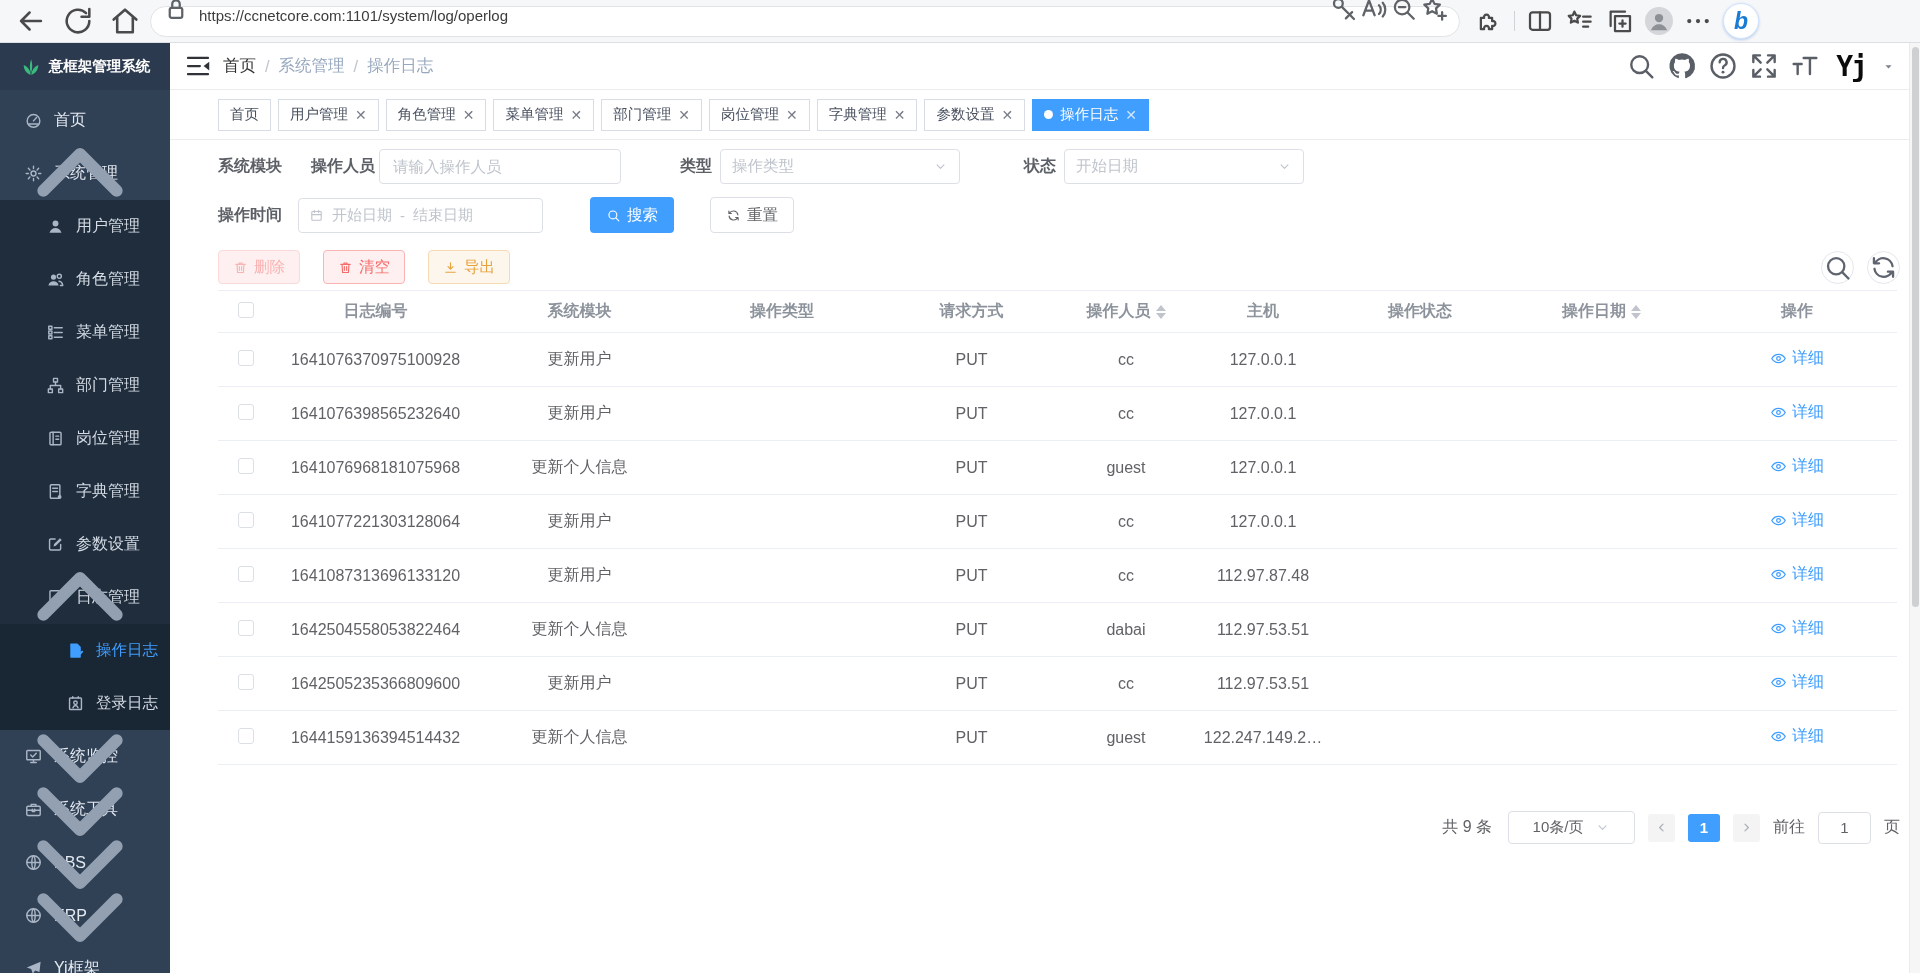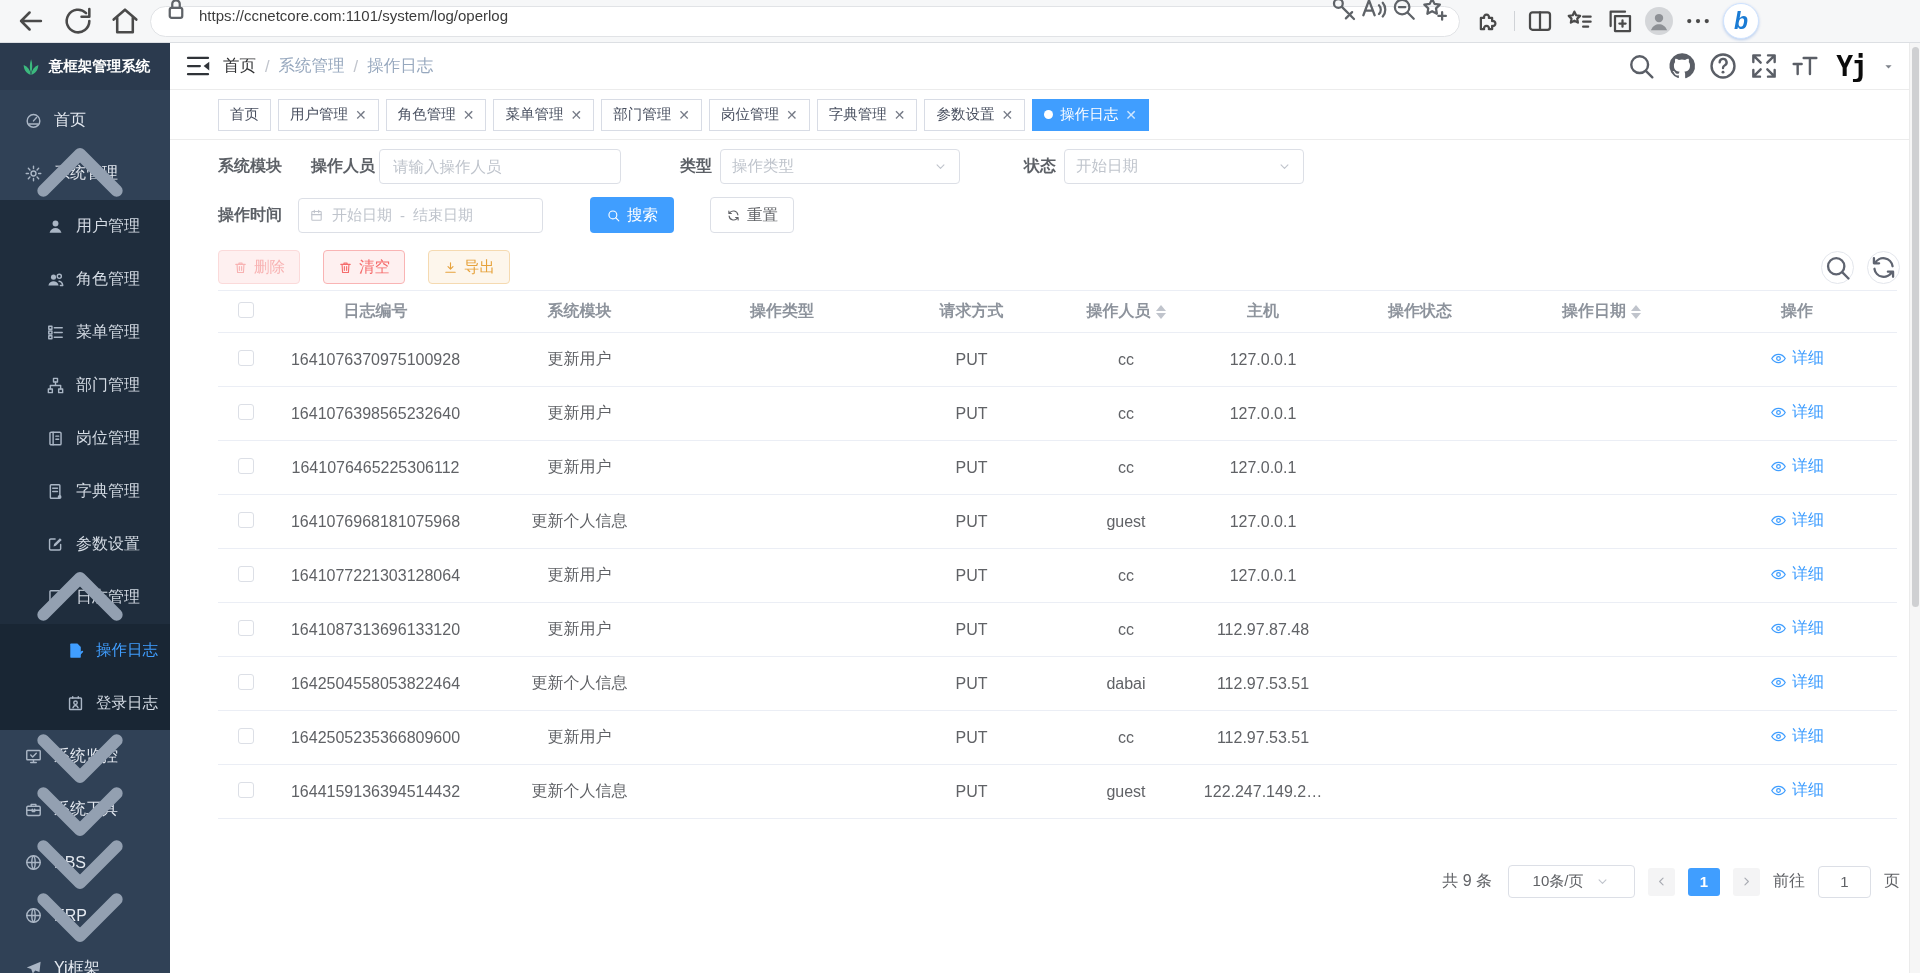--- a/index.html
+++ b/index.html
@@ -733,37 +733,20 @@
                 <td></td>
                 <td><span class="detail-link"><span class="ic" style="width:17px;height:17px;display:inline-flex">
                       <svg viewBox="0 0 24 24" fill="none" stroke="currentColor" stroke-width="1.8" stroke-linecap="round" stroke-linejoin="round" style="width:100%;height:100%;display:block">
                         <path d="M2.5 12s3.5-5.8 9.5-5.8 9.5 5.8 9.5 5.8-3.5 5.8-9.5 5.8S2.5 12 2.5 12z"></path>
                         <circle cx="12" cy="12" r="2.6"></circle>
                       </svg>
                     </span>详细</span></td>
               </tr>
               <tr>
                 <td><span class="chk"></span></td>
-                <td>1641076465225306112</td>
-                <td>更新用户</td>
-                <td></td>
-                <td>PUT</td>
-                <td>cc</td>
-                <td>127.0.0.1</td>
-                <td></td>
-                <td></td>
-                <td><span class="detail-link"><span class="ic" style="width:17px;height:17px;display:inline-flex">
-                      <svg viewBox="0 0 24 24" fill="none" stroke="currentColor" stroke-width="1.8" stroke-linecap="round" stroke-linejoin="round" style="width:100%;height:100%;display:block">
-                        <path d="M2.5 12s3.5-5.8 9.5-5.8 9.5 5.8 9.5 5.8-3.5 5.8-9.5 5.8S2.5 12 2.5 12z"></path>
-                        <circle cx="12" cy="12" r="2.6"></circle>
-                      </svg>
-                    </span>详细</span></td>
-              </tr>
-              <tr>
-                <td><span class="chk"></span></td>
                 <td>1641076968181075968</td>
                 <td>更新个人信息</td>
                 <td></td>
                 <td>PUT</td>
                 <td>guest</td>
                 <td>127.0.0.1</td>
                 <td></td>
                 <td></td>
                 <td><span class="detail-link"><span class="ic" style="width:17px;height:17px;display:inline-flex">
                       <svg viewBox="0 0 24 24" fill="none" stroke="currentColor" stroke-width="1.8" stroke-linecap="round" stroke-linejoin="round" style="width:100%;height:100%;display:block">

